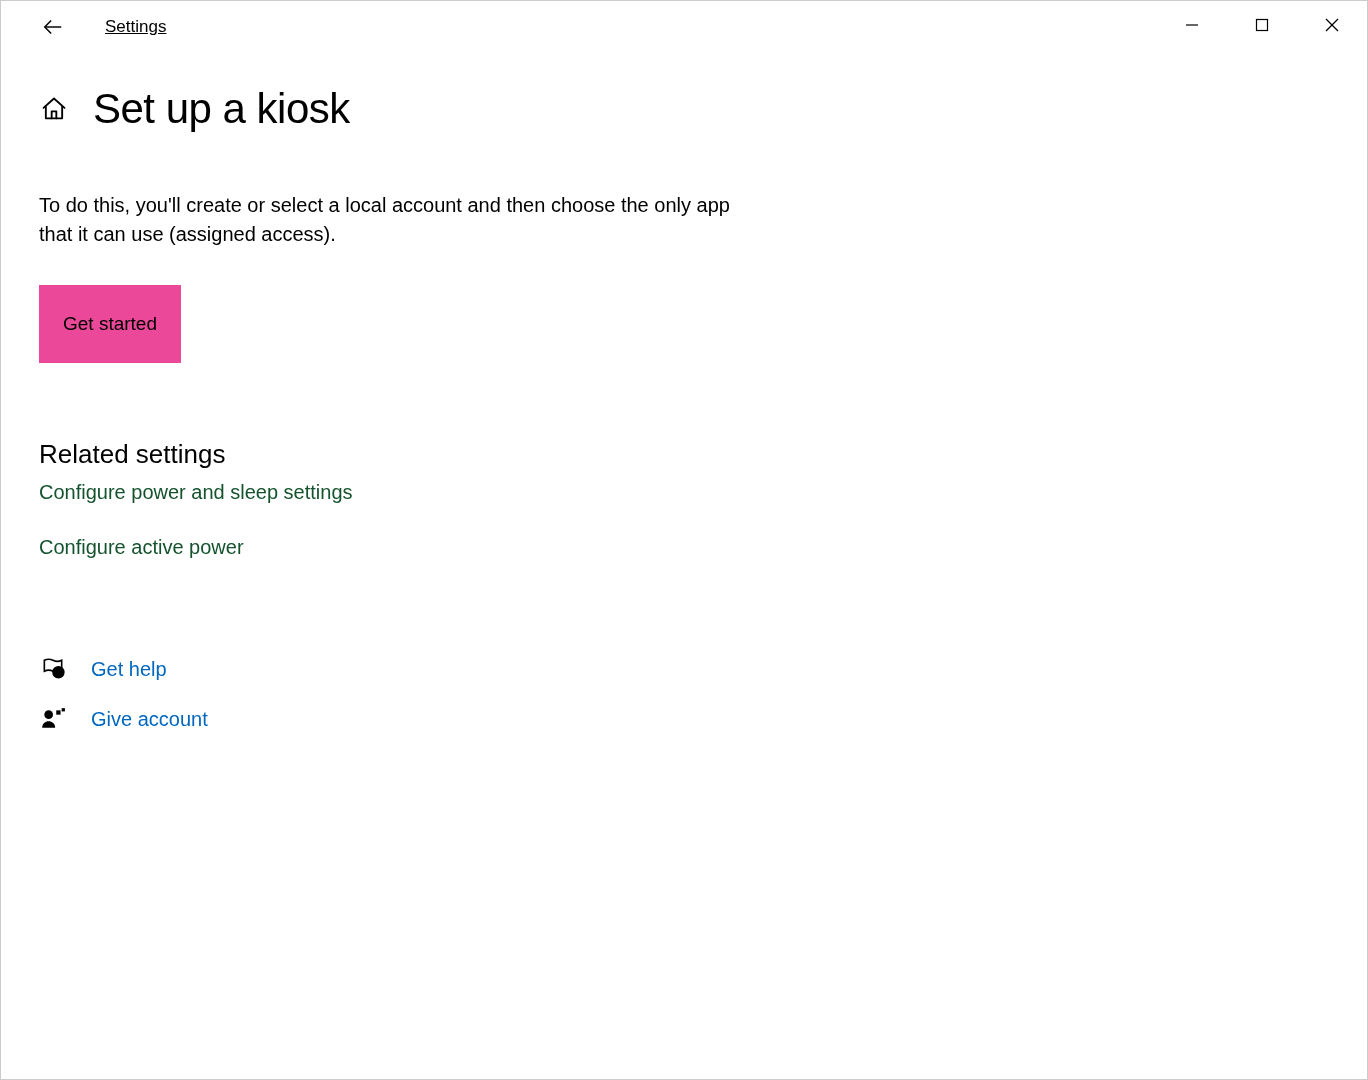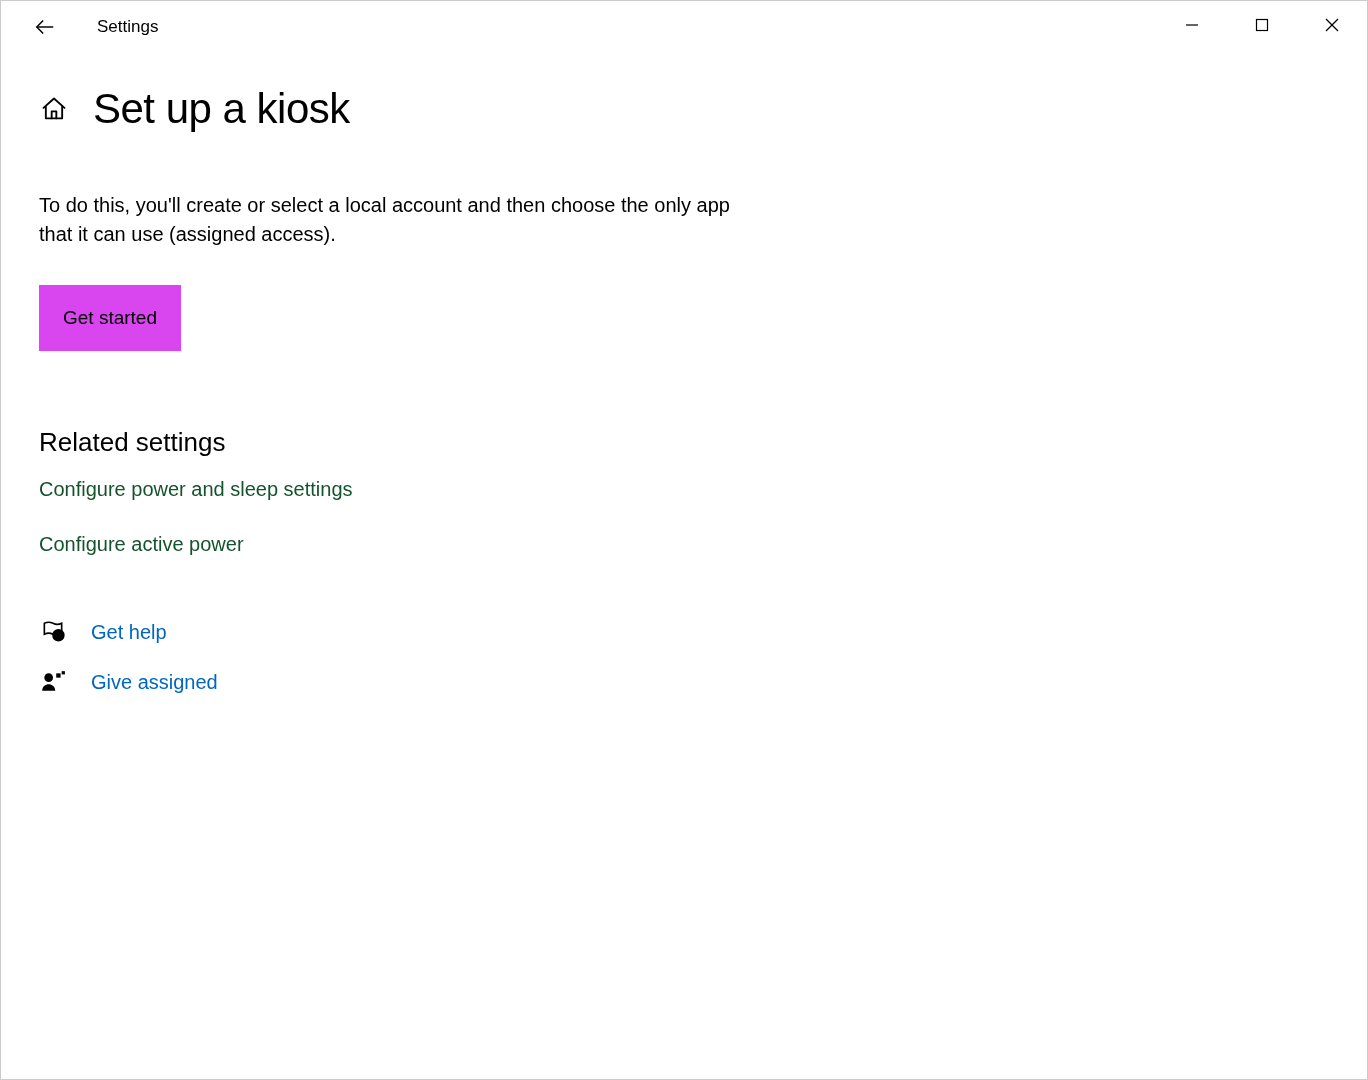--- a/index.html
+++ b/index.html
@@ -13,22 +13,23 @@
       height: 1080px;
       background: #ffffff;
       color: #000000;
       position: relative;
       border: 1px solid #ccc;
     }
     .titlebar {
       height: 52px;
       display: flex;
       align-items: center;
-      padding-left: 24px;
+      padding-left: 32px;
       position: relative;
+      text-decoration: underline;
     }
     .back-btn {
       width: 40px;
       height: 40px;
       display: flex;
       align-items: center;
       justify-content: center;
       cursor: pointer;
     }
     .back-btn svg {
@@ -86,43 +87,43 @@
       font-weight: 500;
       letter-spacing: -0.5px;
     }
     .description {
       font-size: 20px;
       line-height: 1.45;
       margin-bottom: 36px;
       max-width: 700px;
     }
     .primary-btn {
-      background: #d946ef;
+      background: #ec4899;
       border: none;
-      padding: 22px 24px;
+      padding: 28px 24px;
       font-size: 19px;
       font-family: inherit;
       cursor: pointer;
     }
     .section-title {
       font-size: 26px;
       font-weight: 500;
       margin-top: 76px;
-      margin-bottom: 20px;
+      margin-bottom: 11px;
     }
     .link-item {
       display: block;
       color: #14532d;
       font-size: 20px;
       text-decoration: none;
       margin-bottom: 32px;
       cursor: pointer;
     }
     .support-links {
-      margin-top: 62px;
+      margin-top: 96px;
     }
     .icon-link {
       display: flex;
       align-items: center;
       gap: 24px;
       margin-bottom: 22px;
     }
     .icon-link .link-text {
       color: #0067c0;
       font-size: 20px;
@@ -205,16 +206,16 @@
     </div>
     <div class="icon-link">
       <span class="icon-wrap">
         <svg viewBox="0 0 24 24" fill="#000">
           <circle cx="8" cy="8" r="4"></circle>
           <path d="M2 20 C2 16 5 14 8 14 C11 14 14 16 14 20 Z"></path>
           <rect x="15" y="4" width="4" height="4"></rect>
           <rect x="20" y="2" width="3" height="3"></rect>
         </svg>
       </span>
-      <span class="link-text">Give assigned</span>
+      <span class="link-text">Give account</span>
     </div>
   </div>
 </div>
 
 </body></html>

